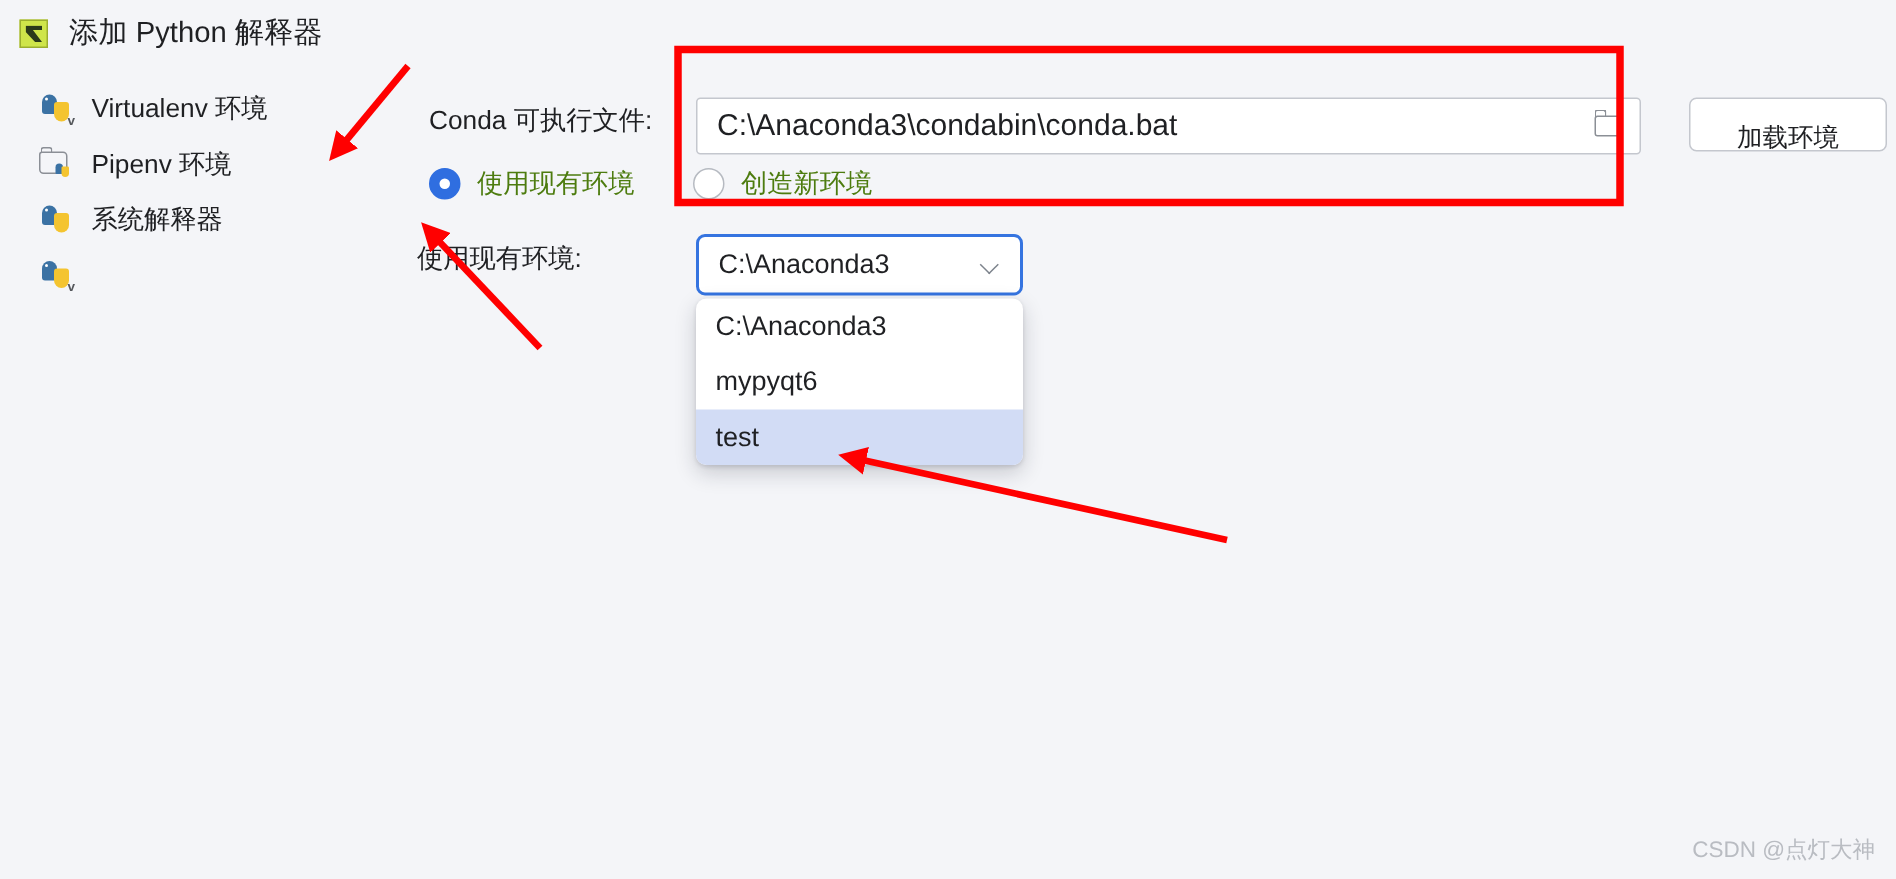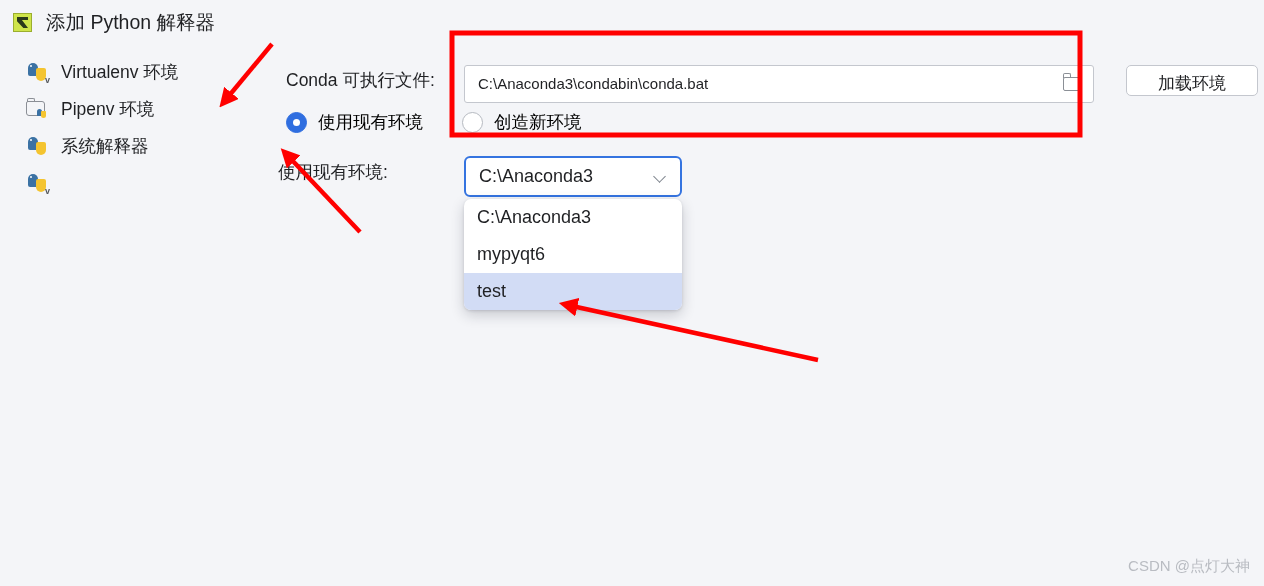--- a/index.html
+++ b/index.html
@@ -205,21 +205,21 @@
     border-radius: 3px;
     box-sizing: border-box;
   }
   #conda-exec-input {
     position: absolute;
     left: 13px;
     top: 0;
     right: 46px;
     height: 36px;
     line-height: 36px;
-    font-size: 15px;
+    font-size: 20px;
     font-family: "Liberation Sans", "DejaVu Sans", sans-serif;
     color: #1f2023;
     border: none;
     outline: none;
     background: transparent;
     padding: 0;
     white-space: nowrap;
     overflow: hidden;
   }
   #browse-button {
@@ -246,32 +246,32 @@
     border-bottom: none;
     border-radius: 2px 2px 0 0;
     box-sizing: border-box;
   }
 
   #load-env-button {
     position: absolute;
     left: 848px;
     top: 9px;
     width: 132px;
-    height: 31px;
+    height: 36px;
     background: #ffffff;
     border: 1px solid #c4c7ce;
     border-radius: 5px;
     box-sizing: border-box;
     font-size: 17px;
     font-family: "Liberation Sans", "DejaVu Sans", sans-serif;
     color: #1f2023;
     cursor: pointer;
     text-align: center;
     line-height: 36px;
-    padding: 0;
+    padding: 8px;
   }
 
   
   #radio-row {
     position: relative;
     height: 42px;
   }
   .radio-group {
     position: absolute;
     top: 6px;
@@ -307,21 +307,21 @@
     background: #ffffff;
   }
   .radio-mark.off {
     background: #ffffff;
     border: 1.6px solid #b6bac1;
   }
   .radio-label {
     font-size: 17.5px;
     line-height: 21px;
     white-space: nowrap;
-    color: #000000;
+    color: #4d7c0f;
   }
 
   
   #select-row {
     position: relative;
     height: 48px;
   }
   #existing-env-label {
     position: absolute;
     left: 0;

